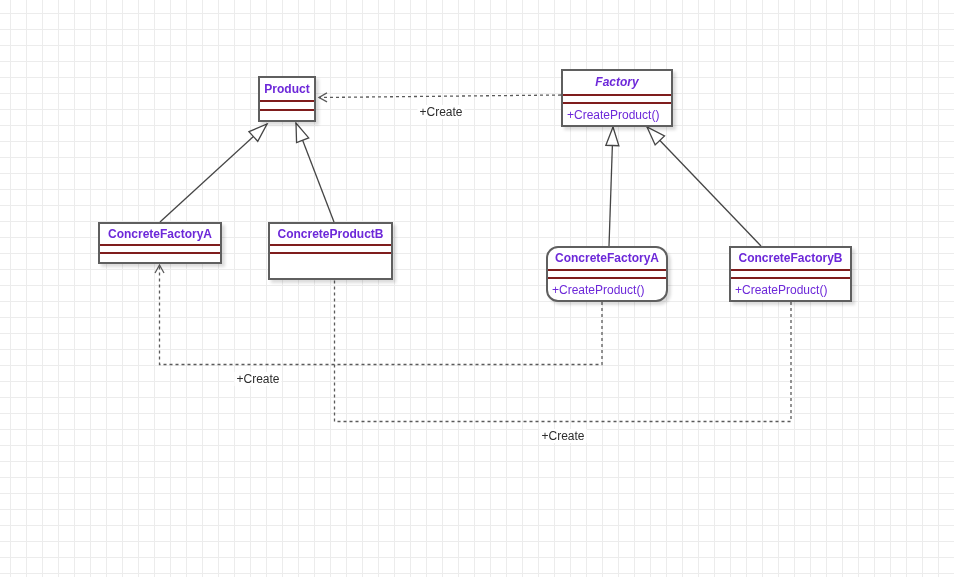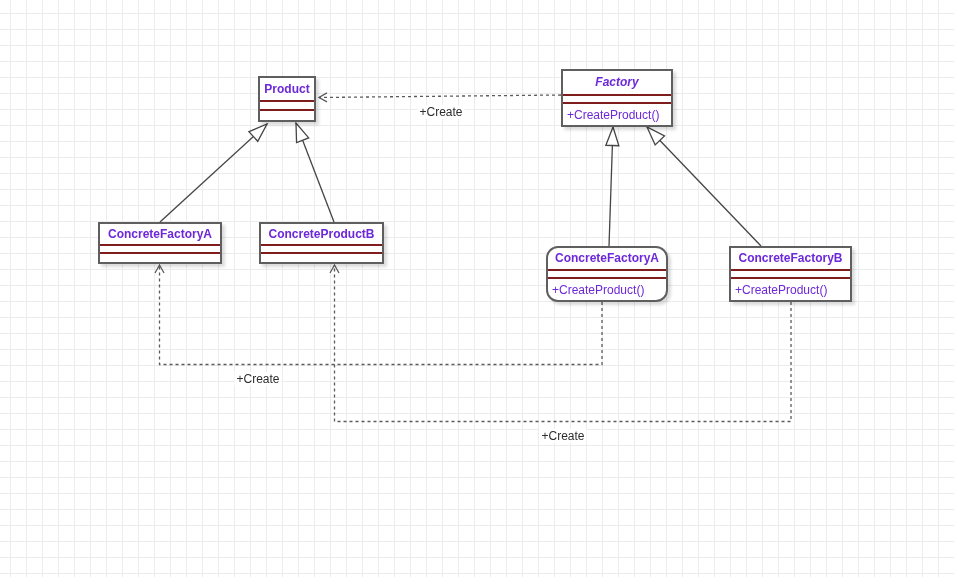--- a/index.html
+++ b/index.html
@@ -90,21 +90,21 @@
     <div class="c-attrs" style="height:8px;"></div>
     <div class="c-methods" style="height:23px;">+CreateProduct()</div>
   </div>
 
   <div class="uml-class" style="left:98px; top:222px; width:124px; height:42px;">
     <div class="c-title" style="height:20px; line-height:20px;">ConcreteFactoryA</div>
     <div class="c-attrs" style="height:8px;"></div>
     <div class="c-methods" style="height:10px;"></div>
   </div>
 
-  <div class="uml-class" style="left:259px; top:222px; width:125px; height:42px;">
+  <div class="uml-class" style="left:268px; top:222px; width:125px; height:58px;">
     <div class="c-title" style="height:20px; line-height:20px;">ConcreteProductB</div>
     <div class="c-attrs" style="height:8px;"></div>
     <div class="c-methods" style="height:10px;"></div>
   </div>
 
   <div class="uml-class" style="left:546px; top:246px; width:122px; height:56px;border-radius:12px;">
     <div class="c-title" style="height:21px; line-height:21px;">ConcreteFactoryA</div>
     <div class="c-attrs" style="height:8px;"></div>
     <div class="c-methods" style="height:23px;">+CreateProduct()</div>
   </div>

